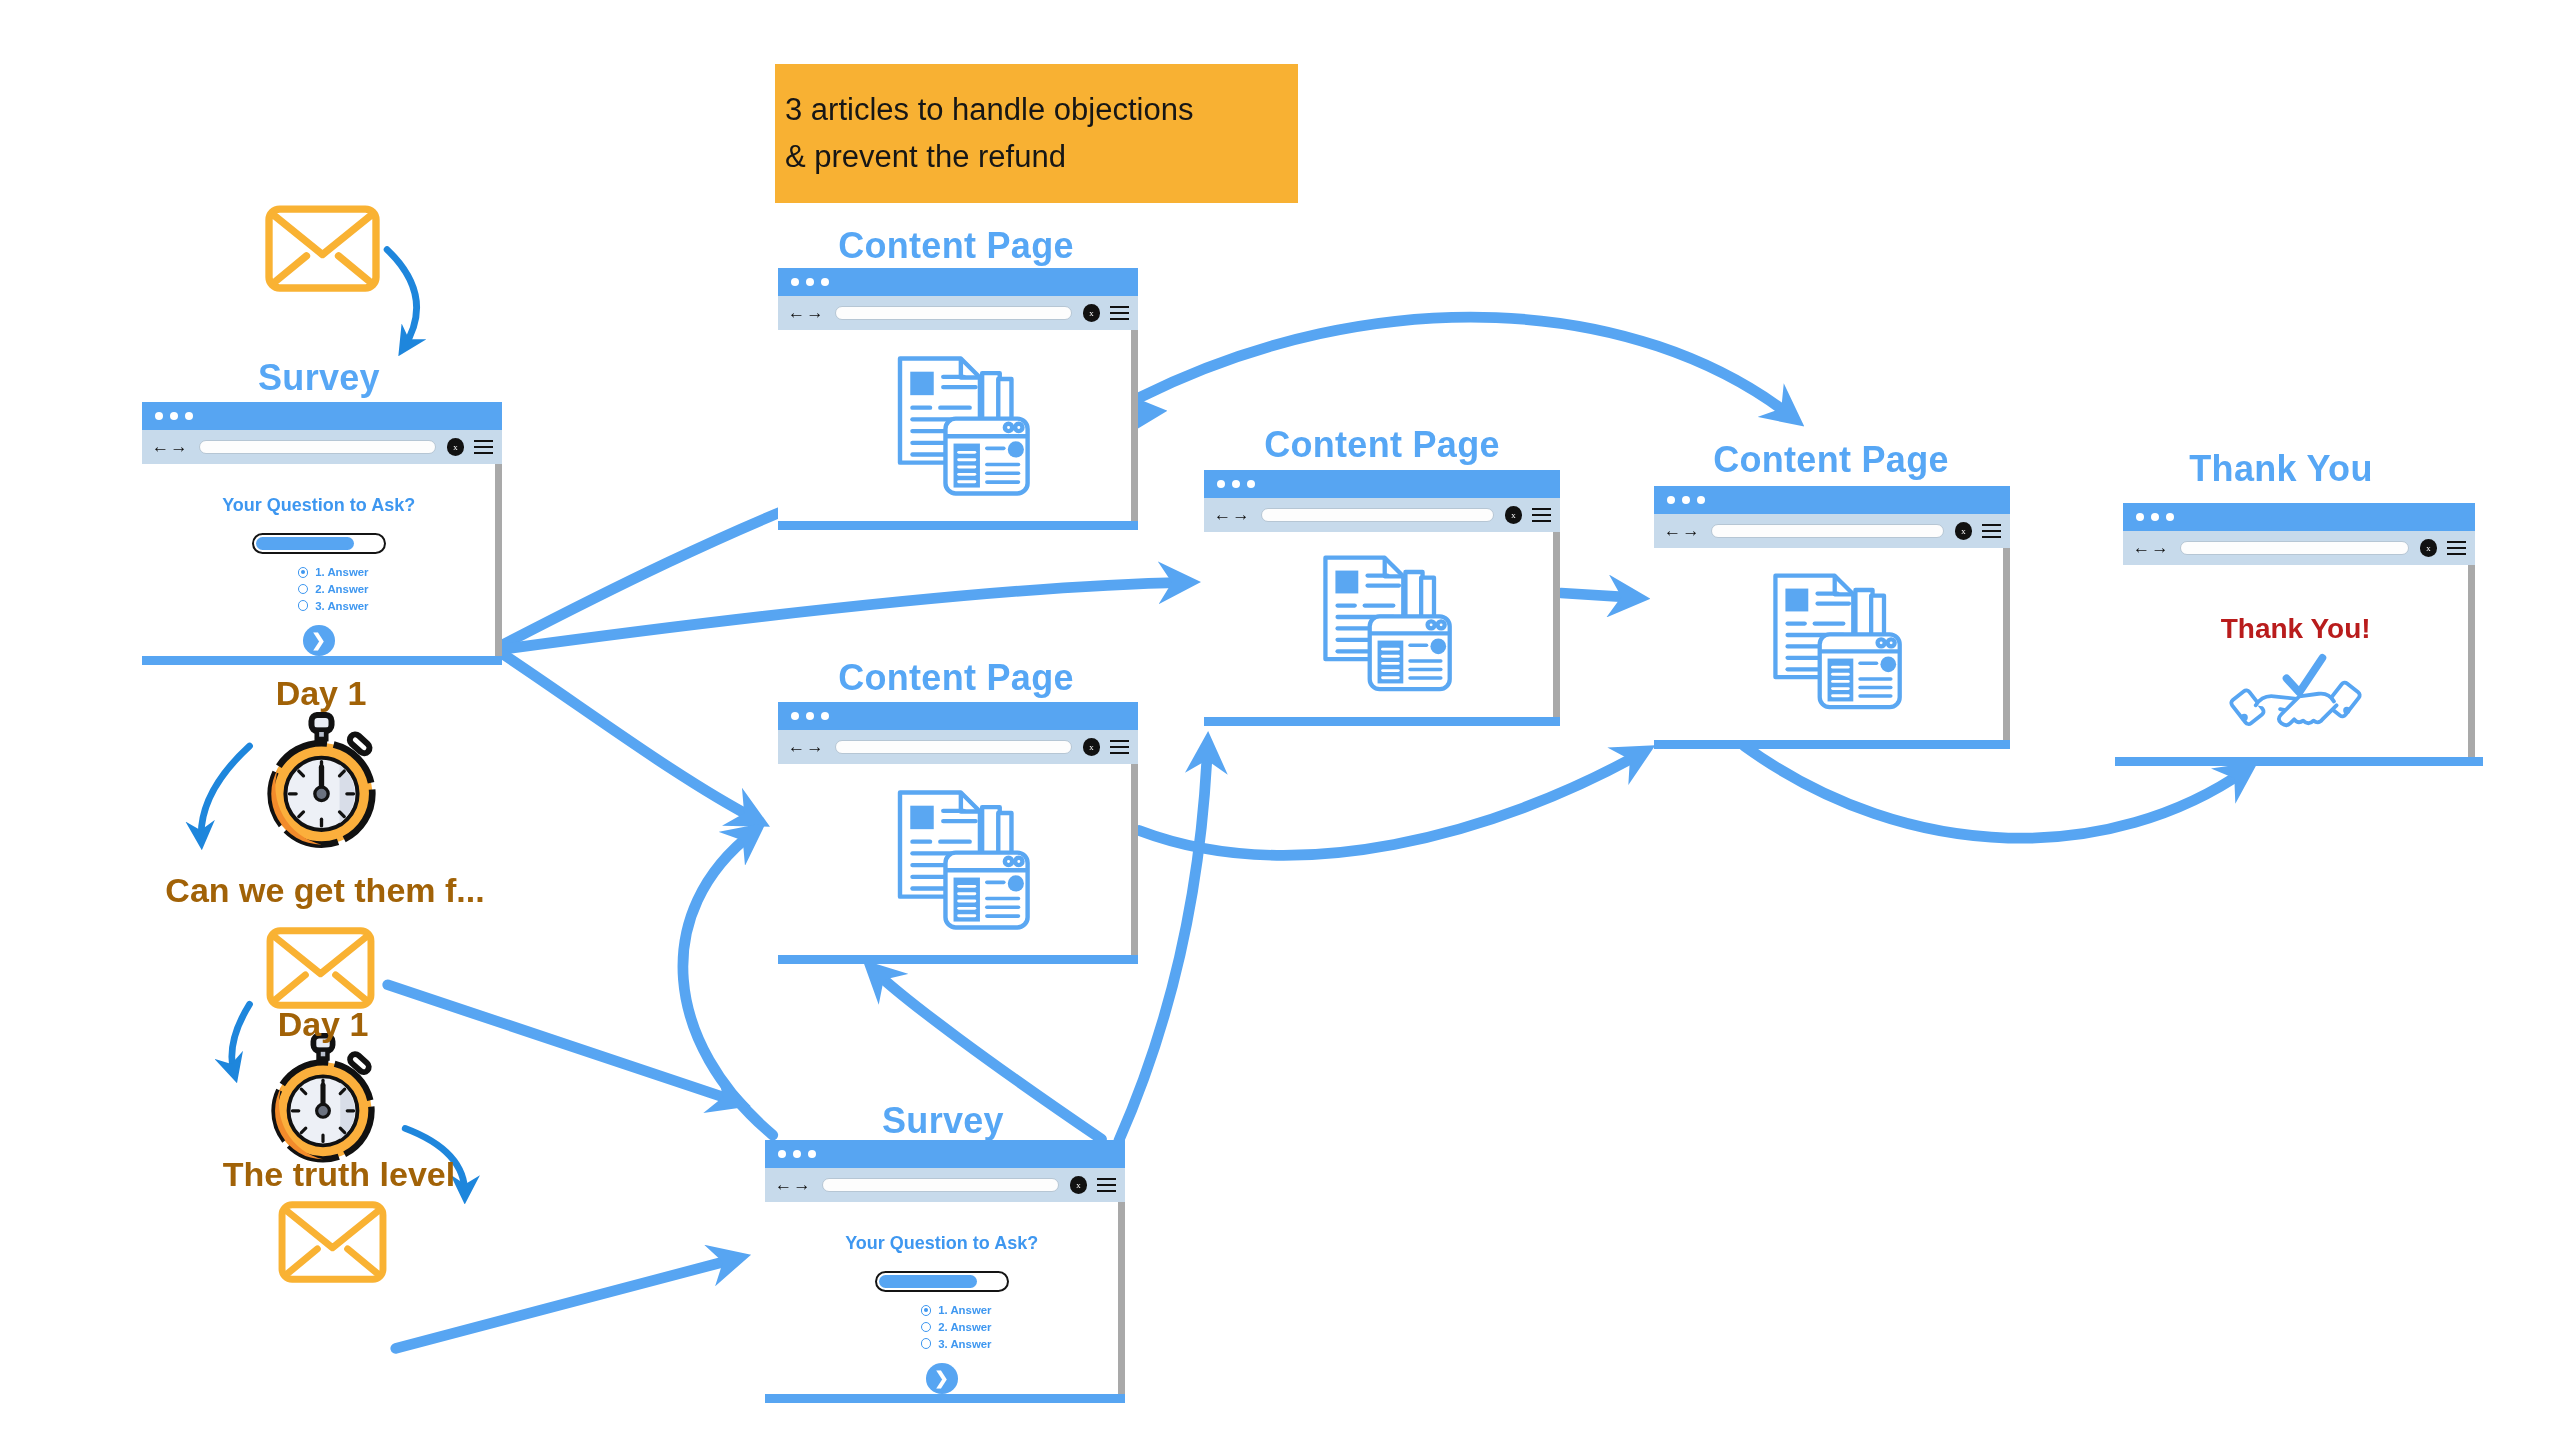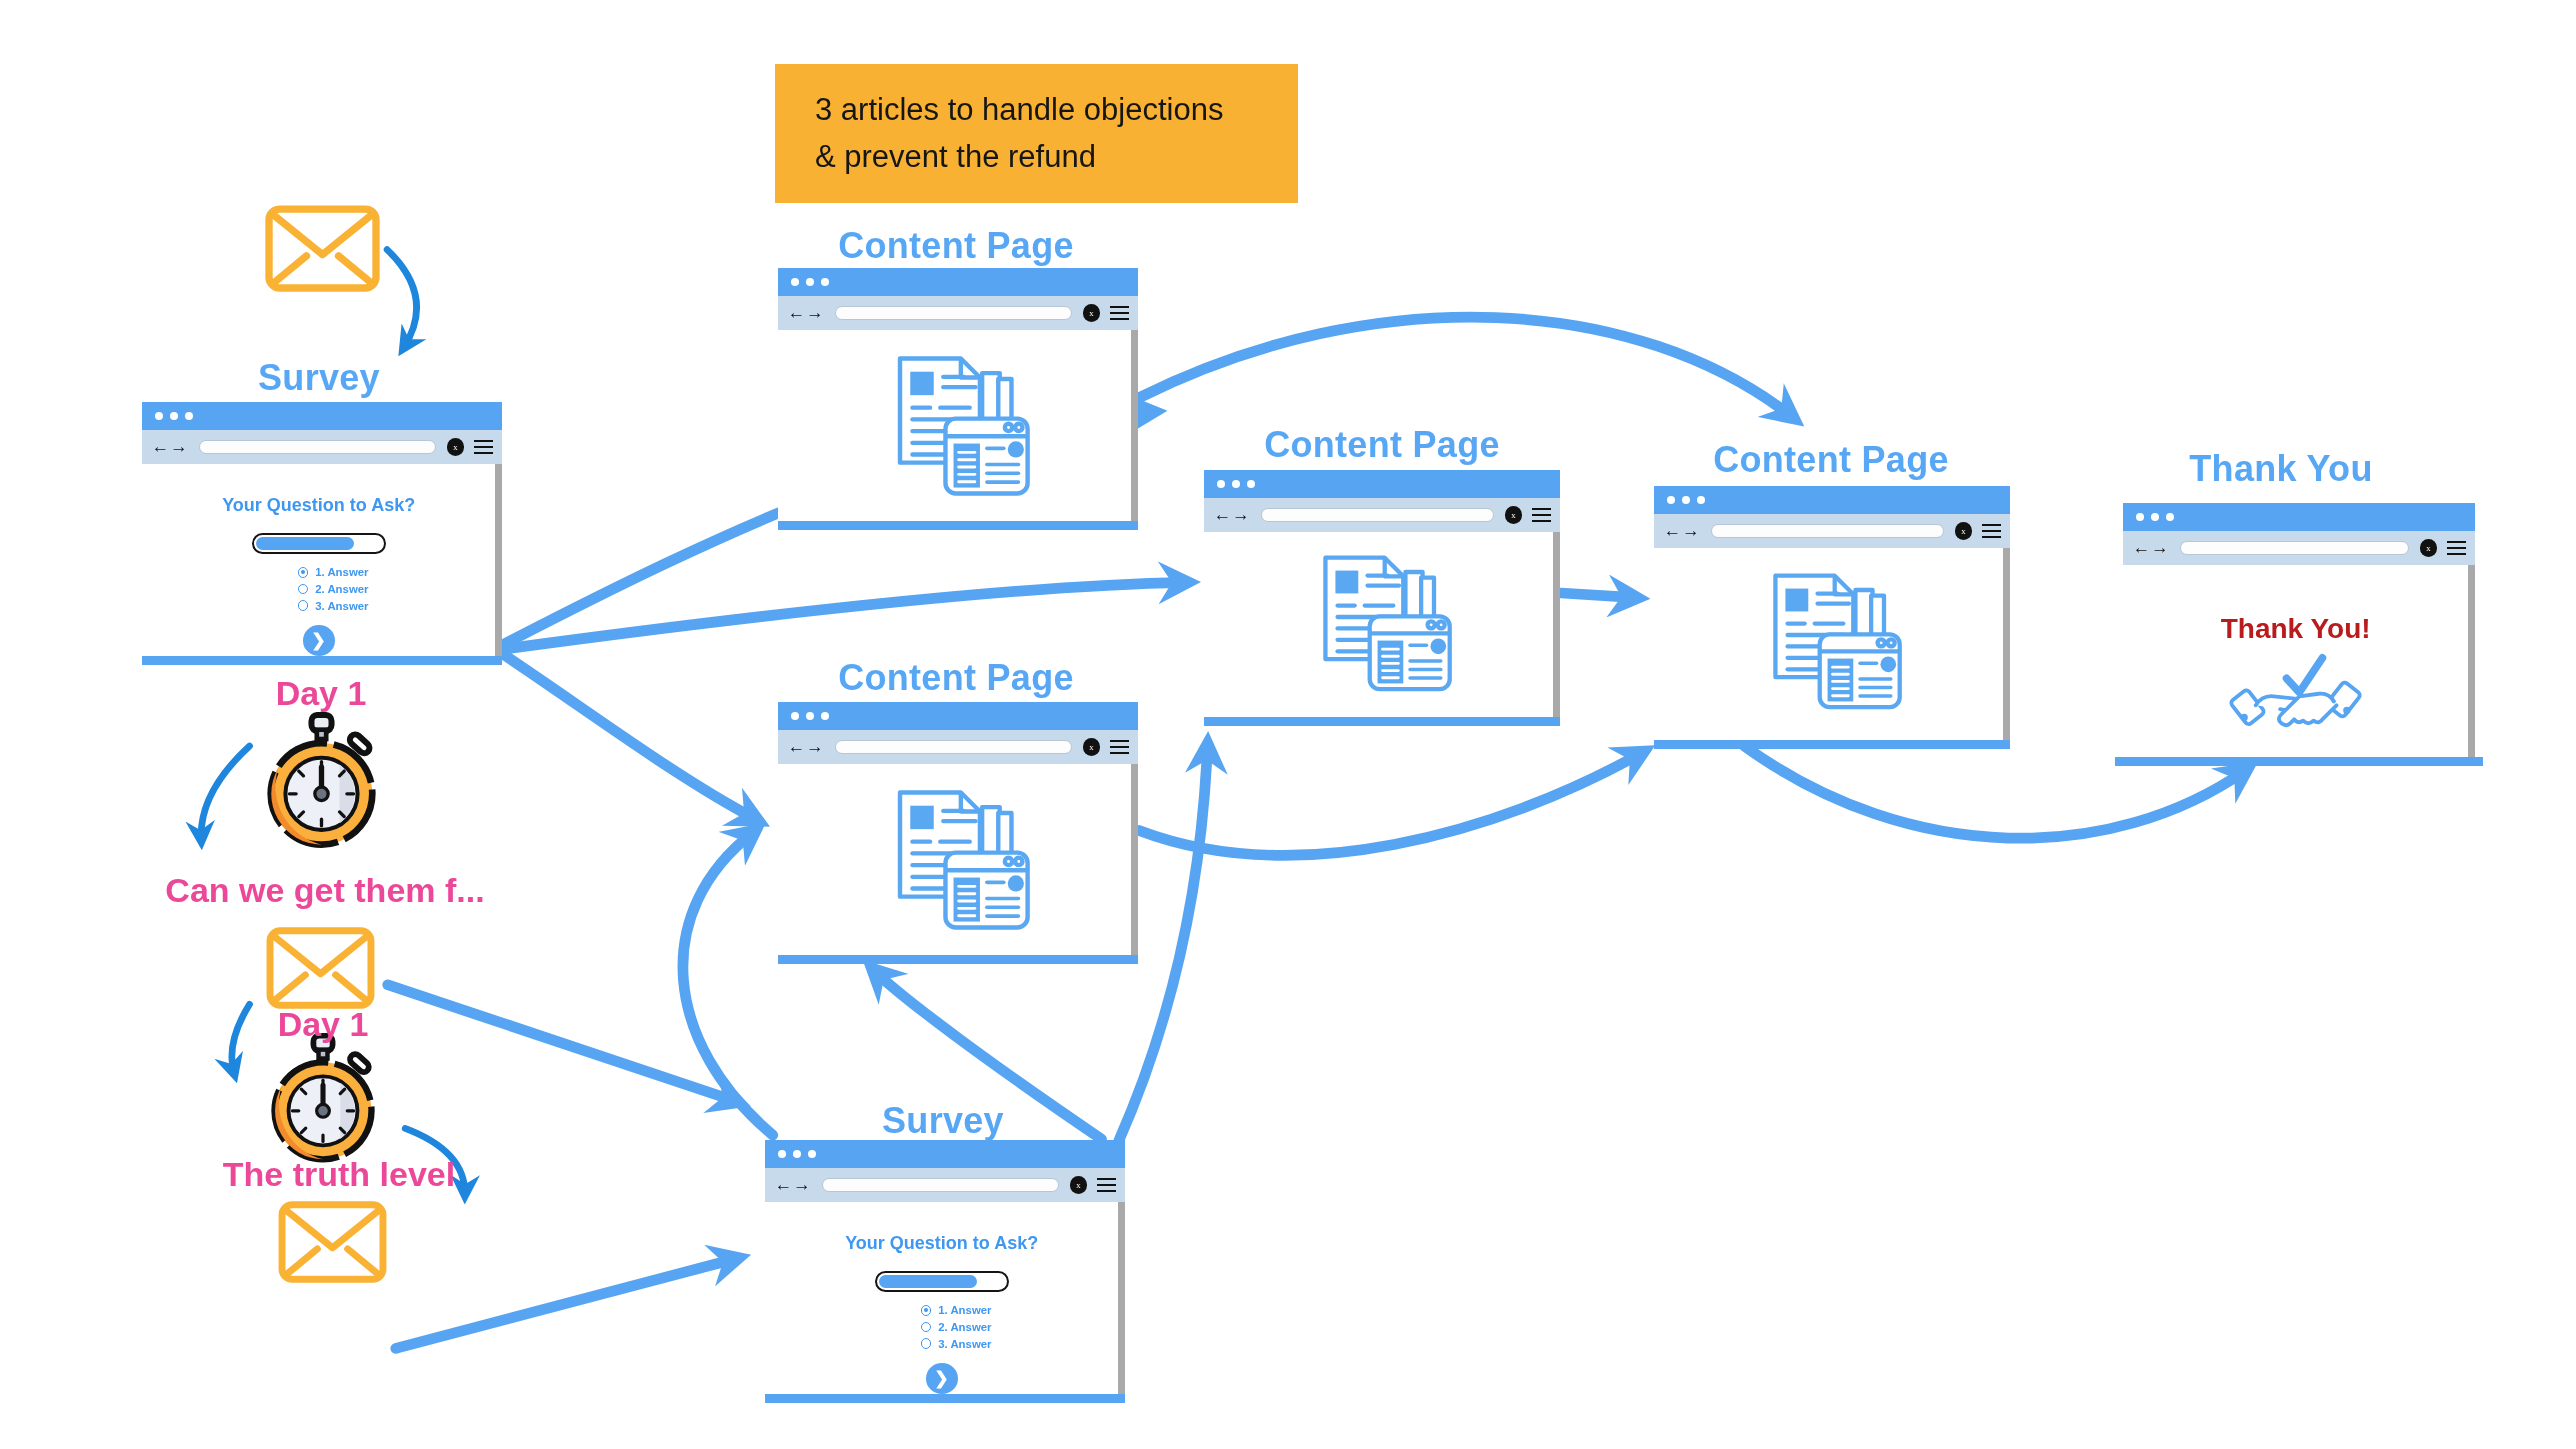--- a/index.html
+++ b/index.html
@@ -5,26 +5,26 @@
   * { margin:0; padding:0; box-sizing:border-box; }
   html,body { width:2576px; height:1449px; background:#ffffff; overflow:hidden;
               font-family:"Liberation Sans", sans-serif; }
   #stage { position:relative; width:2576px; height:1449px; background:#fff; }
 
   
   #wires { position:absolute; left:0; top:0; width:2576px; height:1449px; z-index:1; }
 
   
   .note { position:absolute; background:#F8B133; color:#161616; z-index:3;
-          padding:23px 40px; font-size:31px; line-height:1.5; font-weight:500; }
+          padding:23px 10px; font-size:31px; line-height:1.5; font-weight:500; }
 
   
   .wlabel { position:absolute; color:#57A7F5; font-weight:800; font-size:36px;
             letter-spacing:0.3px; transform:translateX(-50%); white-space:nowrap; z-index:3; }
-  .sidelabel { position:absolute; color:#ec4899; font-weight:800; font-size:34px;
+  .sidelabel { position:absolute; color:#a16207; font-weight:800; font-size:34px;
                transform:translateX(-50%); white-space:nowrap; z-index:3; }
 
   
   .window { position:absolute; background:#fff; z-index:2; }
   .bar  { position:absolute; left:0; top:0; right:0; height:28px; background:#57A5F2; }
   .bar .dot { position:absolute; top:10px; width:8px; height:8px; border-radius:50%; background:#fff; }
   .addr { position:absolute; left:0; top:28px; right:0; height:34px; background:#C7DAEB;
           display:flex; align-items:center; padding:0 9.4px; }
   .nav  { font-size:17.4px; color:#111; font-weight:700; letter-spacing:1.3px; line-height:1; }
   .pill { flex:1; height:14.8px; margin:0 10.7px; background:#fdfdfd; border:1.3px solid #b6c6d4; border-radius:9.4px; }

